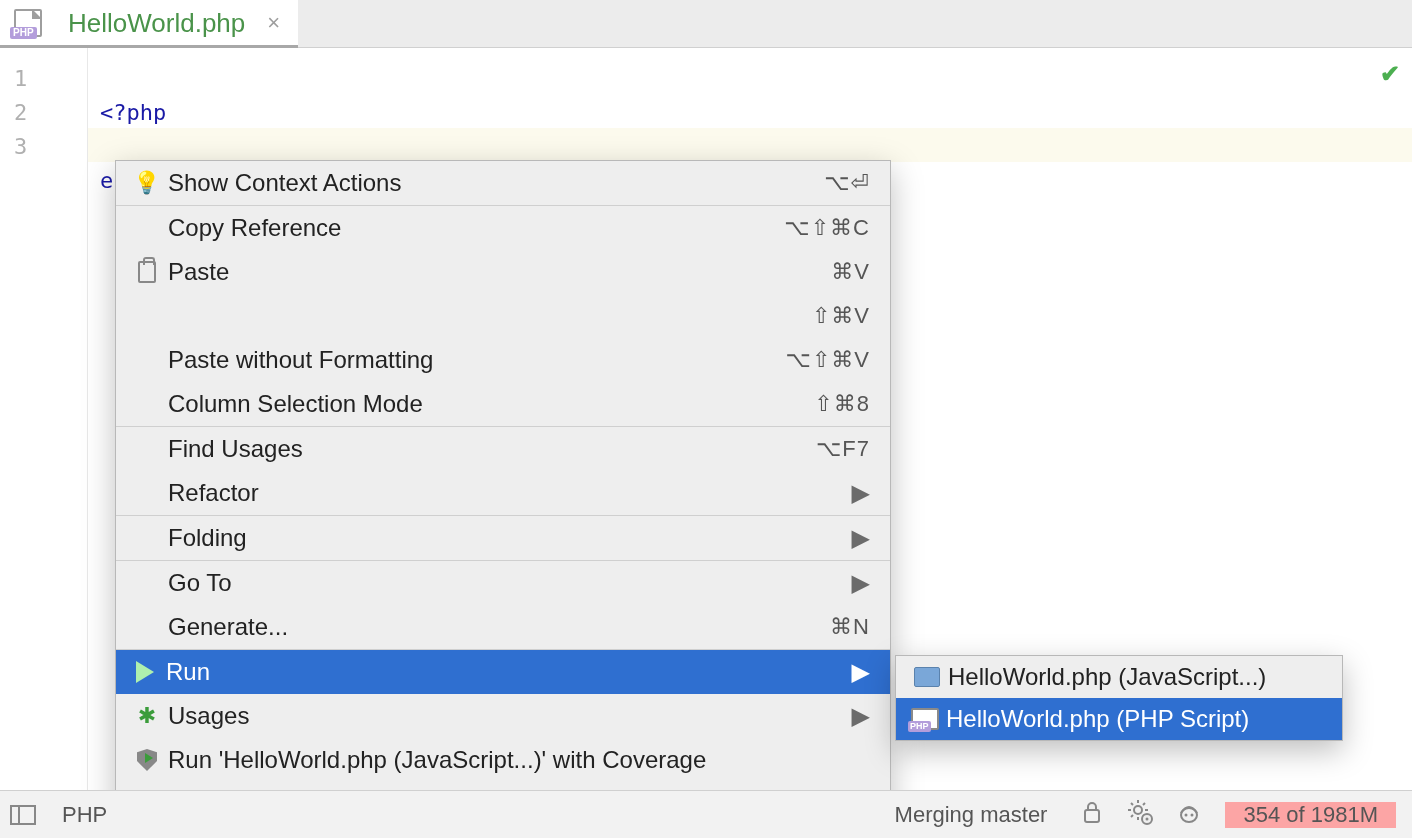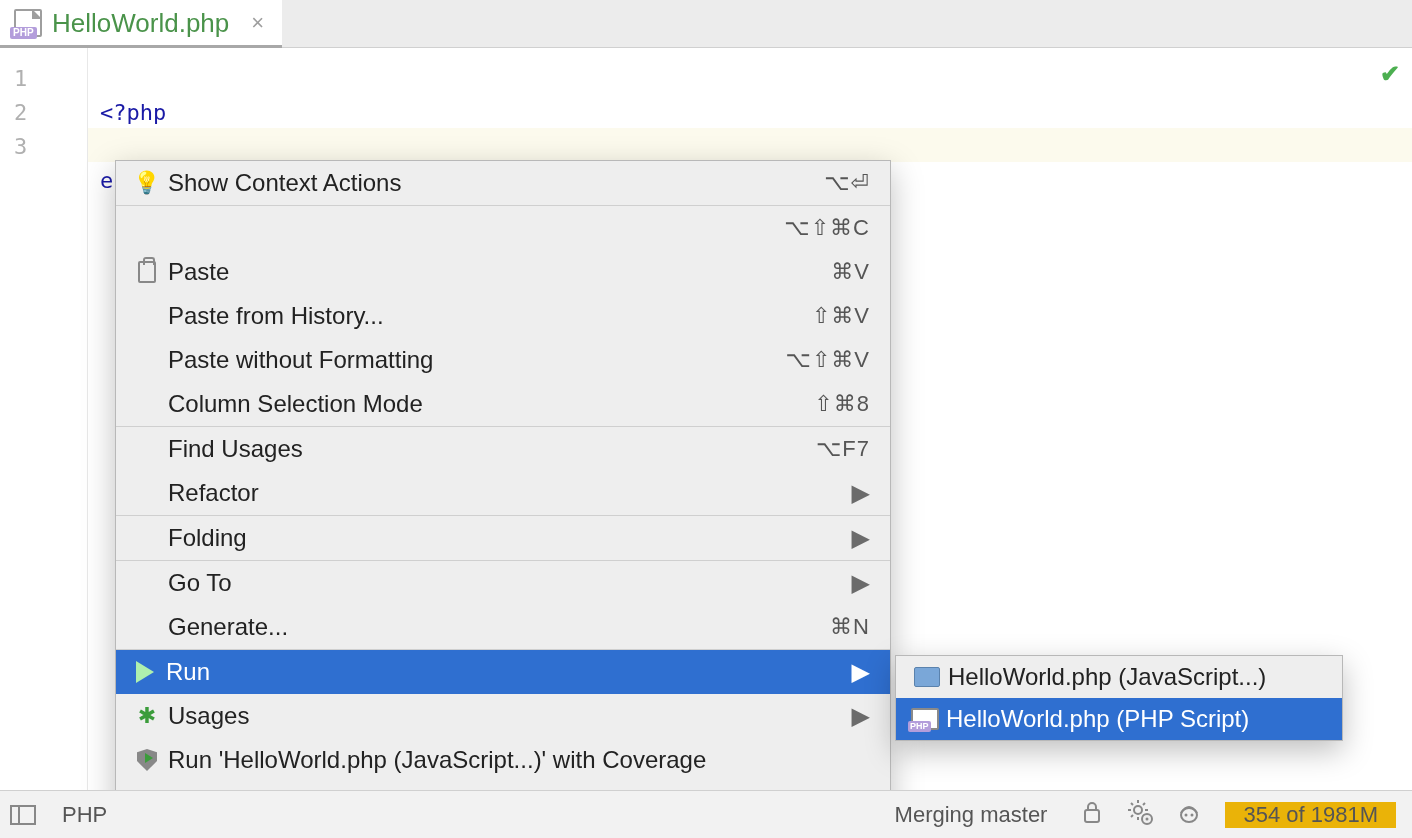--- a/index.html
+++ b/index.html
@@ -6,41 +6,41 @@
   html, body { width: 1412px; height: 838px; font-family: "Helvetica Neue", Arial, sans-serif; background:#fff; overflow:hidden; }
   
   .tabs-bar { height:48px; background:#ececec; display:flex; align-items:flex-end; border-bottom:1px solid #d0d0d0;}
   .tab { height:48px; background:#ececec; display:flex; align-items:center; padding:0 18px 0 14px; position:relative; }
   .tab.active { background:#fff; }
   .tab.active::after{ content:""; position:absolute; left:0; right:0; bottom:-1px; height:3px; background:#a8a8a8; }
   .php-file-icon { width:28px; height:28px; margin-right:10px; position:relative; }
   .php-file-icon .page{ position:absolute; inset:0; background:#fff; border:2px solid #9e9e9e; border-radius:2px;}
   .php-file-icon .fold{ position:absolute; top:0; right:0; width:10px; height:10px; background:#9e9e9e; clip-path: polygon(0 0, 100% 100%, 0 100%);}
   .php-file-icon .badge{ position:absolute; bottom:-2px; left:-4px; background:#b39ddb; color:#fff; font-size:10px; font-weight:700; padding:1px 3px; border-radius:2px; line-height:1;}
-  .tab-title { font-size:26px; color:#4a934a; font-weight:400;}
+  .tab-title { font-size:26px; color:#4a934a; font-weight:400;margin-left:16px;}
   .tab-close { margin-left:22px; color:#9e9e9e; font-size:22px; font-weight:300; line-height:1;}
   
   .editor { position:relative; height:742px; background:#fff; }
   .current-line-hl { position:absolute; left:0; right:0; top:80px; height:34px; background:#fcfaed; }
   .gutter { position:absolute; left:0; top:0; width:88px; height:100%; background:#fff; border-right:1px solid #e8e8e8; padding-top:14px; }
   .gutter .ln { font-family: Menlo, Consolas, monospace; font-size:22px; color:#b0b0b0; text-align:left; padding-left:14px; height:34px; line-height:34px;}
   .code { position:absolute; left:100px; top:14px; font-family: Menlo, Consolas, monospace; font-size:22px; line-height:34px; white-space:pre; }
   .tok-tag { color:#1a1aa6;text-align:center; }
   .tok-kw  { color:#1a1aa6; }
   .tok-str { color:#008000; }
   .tok-esc { color:#1a1aa6; }
   .tok-punc{ color:#333; }
   .inspection-ok { position:absolute; top:12px; right:12px; color:#4caf50; font-size:24px; font-weight:700;}
   
   .status-bar { position:absolute; left:0; right:0; bottom:0; height:48px; background:#f2f2f2; border-top:1px solid #d0d0d0; display:flex; align-items:center; font-size:22px; color:#555; }
   .status-left { display:flex; align-items:center; gap:16px; padding-left:10px;}
   .status-spacer{ flex:1; }
   .status-right { display:flex; align-items:center; gap:24px; padding-right:16px;}
   .status-seg { padding:0 10px; }
-  .mem { background:#eab308; height:100%; display:flex; align-items:center; padding:0 18px;}
+  .mem { background:#fca5a5; height:100%; display:flex; align-items:center; padding:0 18px;}
   .window-icon svg { display:block; }
   .gear-icon, .lock-icon, .hector-icon { color:#777; }
   
   .context-menu { position:absolute; top:160px; left:115px; width:776px; background:#eeeeee; border:1px solid #b8b8b8; box-shadow: 0 10px 30px rgba(0,0,0,.25); font-size:24px; color:#222;}
   .menu-item { display:flex; align-items:center; height:44px; padding:0 20px 0 14px; position:relative;}
   .menu-item .mi-icon{ width:34px; display:flex; justify-content:center; align-items:center; }
   .menu-item .mi-label{ padding-left:4px; }
   .menu-item .mi-shortcut{ margin-left:auto; color:#555; font-size:22px; letter-spacing:1px;}
   .menu-item .mi-arrow{ margin-left:auto; color:#6b6b6b; }
   .menu-sep { height:1px; background:#cfcfcf; margin:0; }
@@ -96,32 +96,32 @@
     <div class="menu-item">
       <span class="mi-icon">
         <span class="bulb">💡</span>
       </span>
       <span class="mi-label">Show Context Actions</span>
       <span class="mi-shortcut">⌥⏎</span>
     </div>
     <div class="menu-sep"></div>
     <div class="menu-item">
       <span class="mi-icon"></span>
+      <span class="mi-label">Copy Reference</span>
       <span class="mi-shortcut">⌥⇧⌘C</span>
     </div>
     <div class="menu-item">
       <span class="mi-icon">
         <span class="clip"></span>
       </span>
       <span class="mi-label">Paste</span>
       <span class="mi-shortcut">⌘V</span>
     </div>
     <div class="menu-item">
       <span class="mi-icon"></span>
-      <span class="mi-label">Paste from History...</span>
       <span class="mi-shortcut">⇧⌘V</span>
     </div>
     <div class="menu-item">
       <span class="mi-icon"></span>
       <span class="mi-label">Paste without Formatting</span>
       <span class="mi-shortcut">⌥⇧⌘V</span>
     </div>
     <div class="menu-item">
       <span class="mi-icon"></span>
       <span class="mi-label">Column Selection Mode</span>

